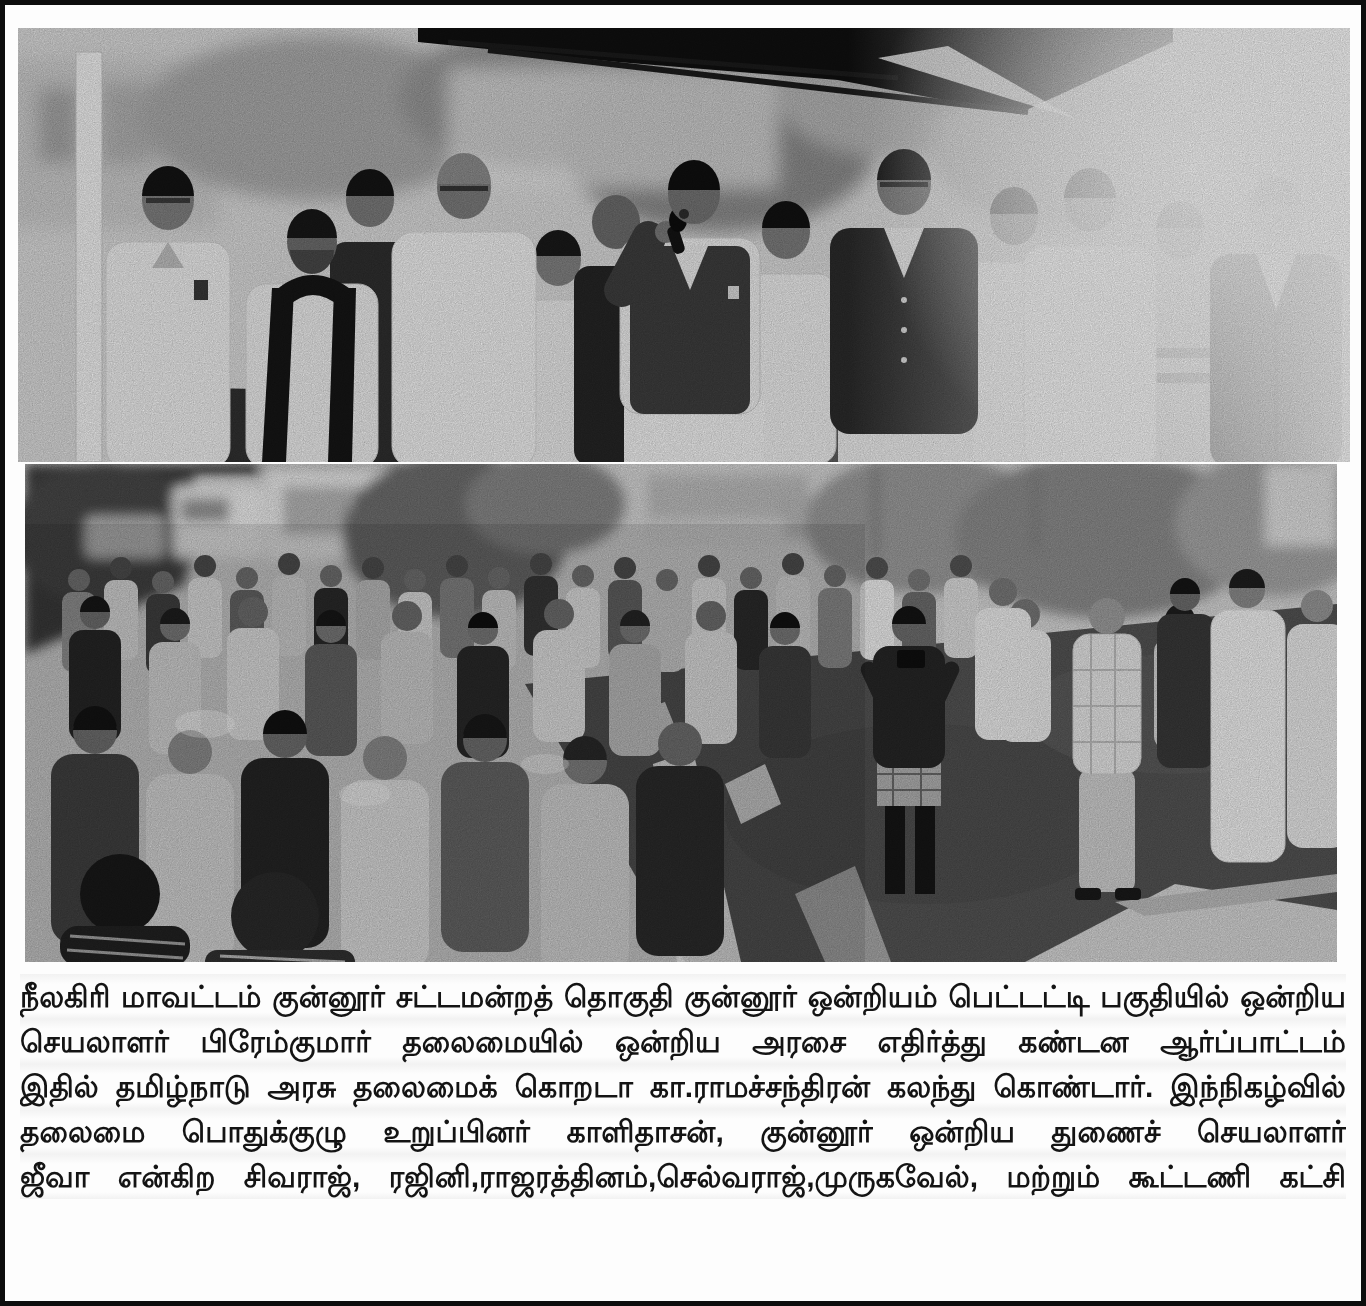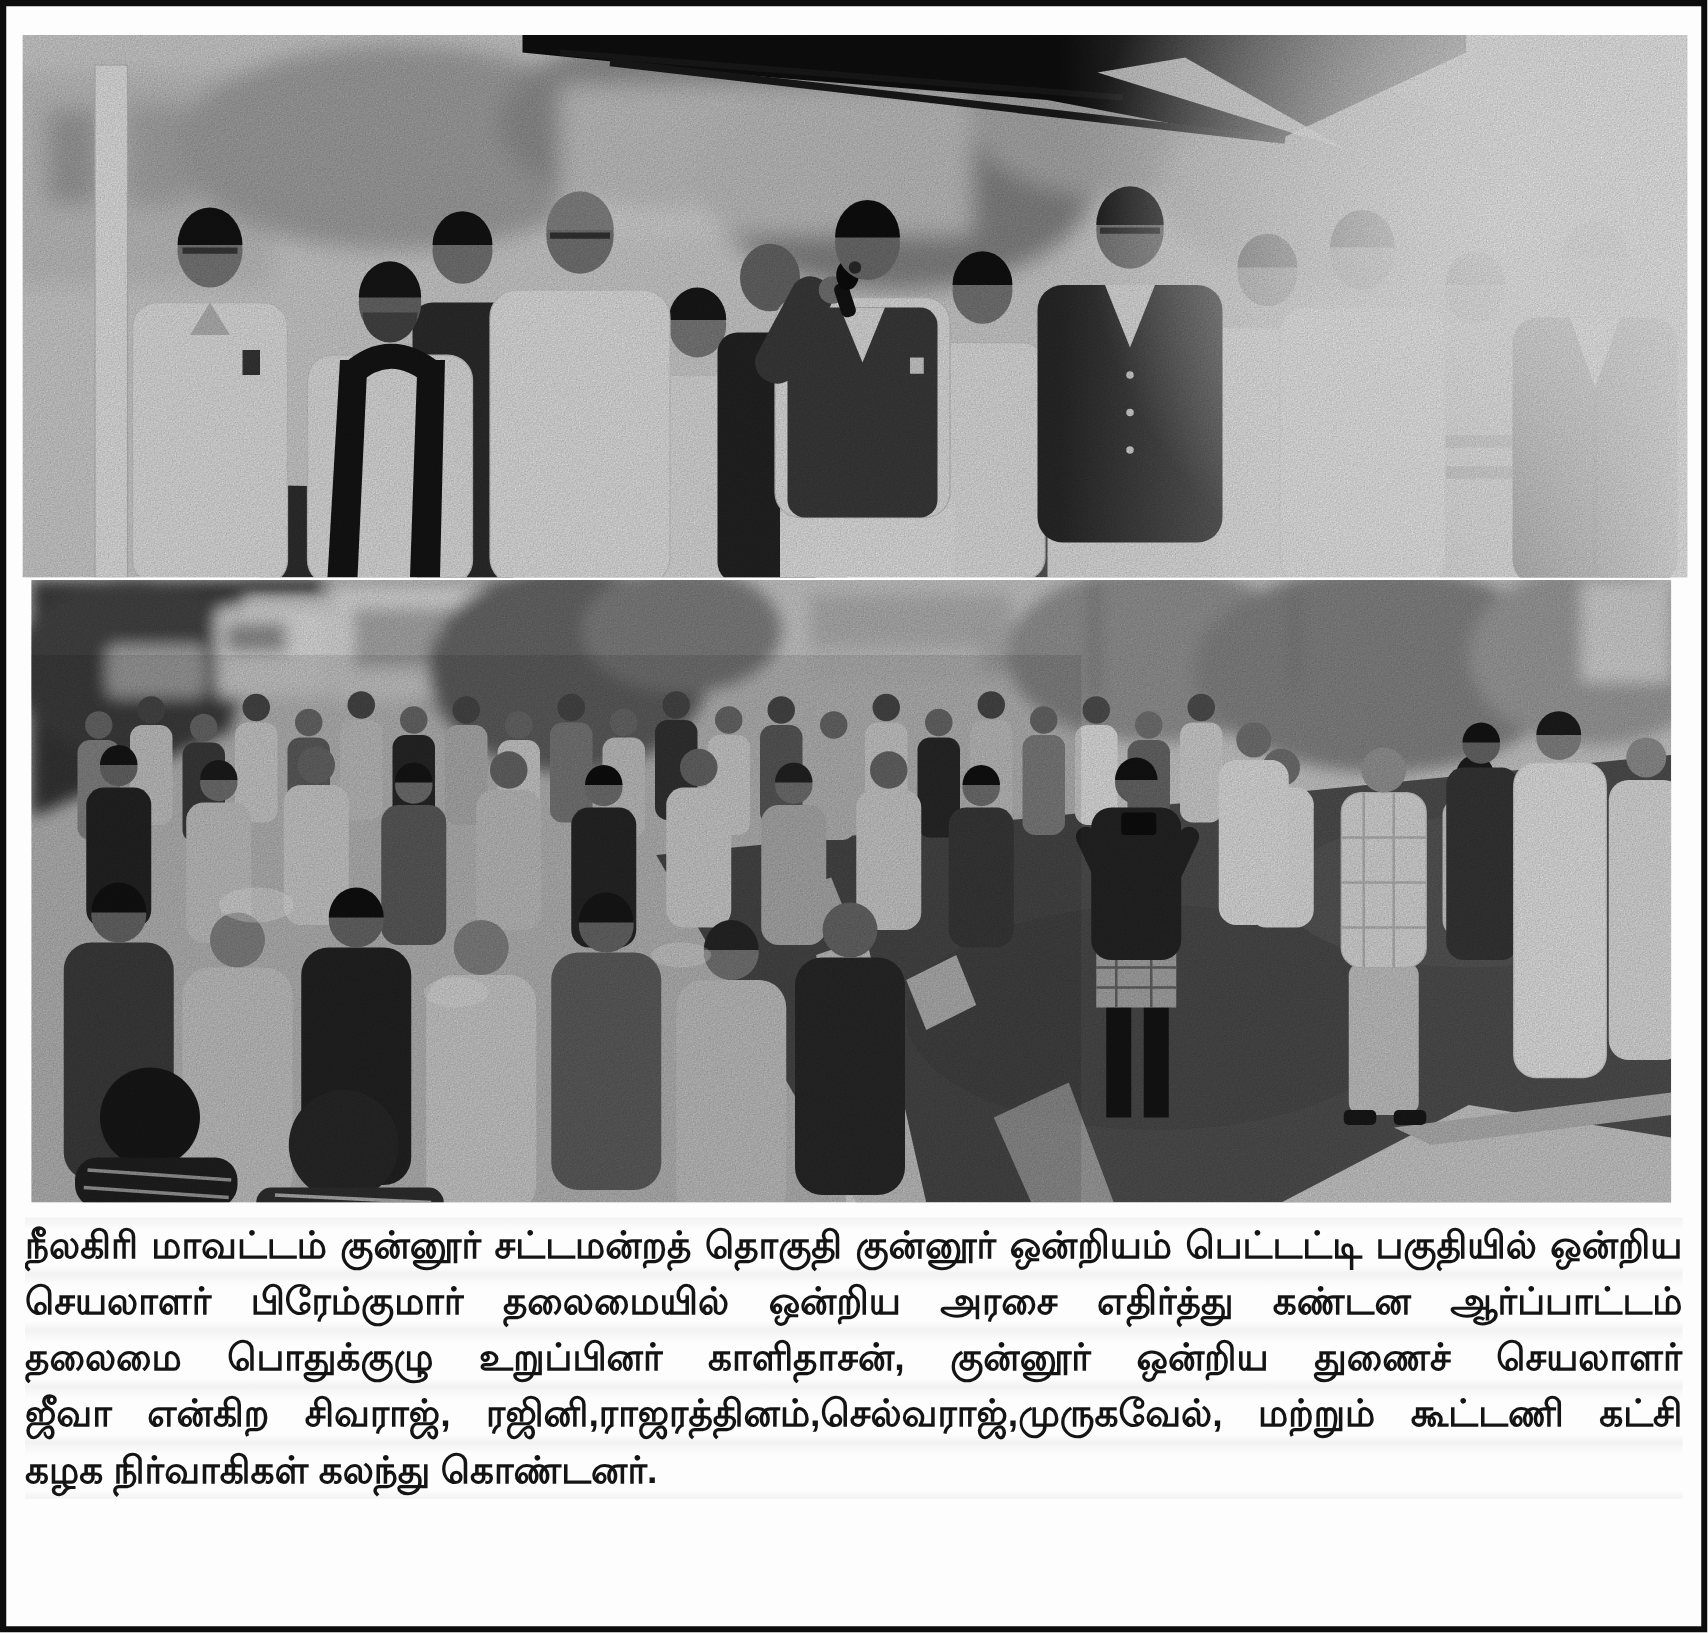--- a/index.html
+++ b/index.html
@@ -486,18 +486,18 @@
       <ellipse cx="180" cy="260" rx="30" ry="14" fill="#ffffff" opacity="0.35"></ellipse>
       <ellipse cx="340" cy="330" rx="26" ry="12" fill="#ffffff" opacity="0.3"></ellipse>
       <ellipse cx="520" cy="300" rx="24" ry="10" fill="#ffffff" opacity="0.3"></ellipse>
       <rect width="1312" height="498" filter="url(#b_grain)" opacity="0.35"></rect>
     </svg>
   </div>
 
   <div class="caption">
     <div class="line j">நீலகிரி மாவட்டம் குன்னூர் சட்டமன்றத் தொகுதி குன்னூர் ஒன்றியம் பெட்டட்டி பகுதியில் ஒன்றிய கழக</div>
     <div class="line j">செயலாளர் பிரேம்குமார்  தலைமையில் ஒன்றிய அரசை எதிர்த்து கண்டன ஆர்ப்பாட்டம் நடைபெற்றது.</div>
+    <div class="line j">இதில்  தமிழ்நாடு  அரசு  தலைமைக்  கொறடா   கா.ராமச்சந்திரன்   கலந்து  கொண்டார்.   இந்நிகழ்வில்</div>
     <div class="line j">தலைமை பொதுக்குழு உறுப்பினர் காளிதாசன், குன்னூர் ஒன்றிய துணைச் செயலாளர் பழத்தோட்டம்</div>
     <div class="line j">ஜீவா என்கிற சிவராஜ், ரஜினி,ராஜரத்தினம்,செல்வராஜ்,முருகவேல், மற்றும் கூட்டணி கட்சி நிர்வாகிகள்,</div>
-    <div class="line last">கழக நிர்வாகிகள்  கலந்து கொண்டனர்.</div>
   </div>
 
 </div>
 
 </body></html>

